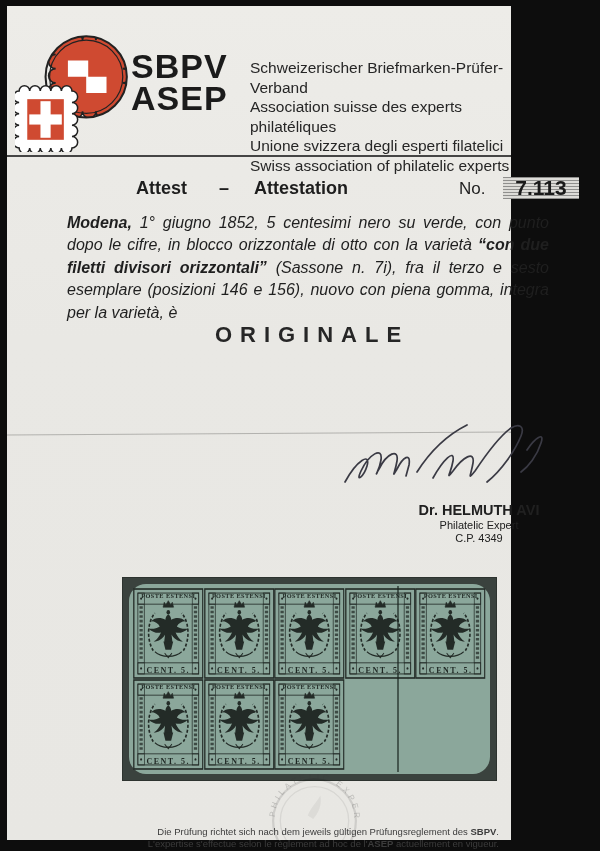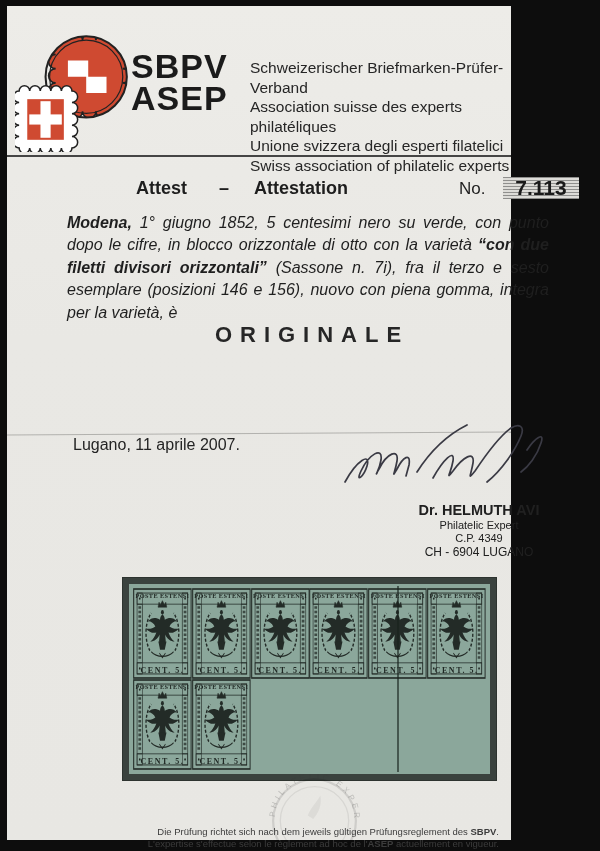--- a/index.html
+++ b/index.html
@@ -46,21 +46,21 @@
   .expert { position:absolute; left:392px; top:486px; width:160px; text-align:center; color:#202020;margin-top:10px; }
   .expert-name { font-size:14.5px; font-weight:700; line-height:17px; }
   .expert-title { font-size:11px; line-height:13px; }
   .expert-pobox { font-size:11px; line-height:12.5px; }
   .expert-city { font-size:12px; line-height:14.5px; }
 
   
   .photo { position:absolute; left:115px; top:571px; width:375px; height:204px;
            background:#3a423e; padding:7px; box-shadow:0 0 0 1px #2d332f inset; }
   .sheet { position:relative; width:100%; height:100%; background:#8ba79b; padding:4px;
-           display:grid; grid-template-columns:repeat(6,1fr); grid-template-rows:repeat(2,1fr); gap:0; }
+           display:grid; grid-template-columns:repeat(5,1fr); grid-template-rows:repeat(2,1fr); gap:0;border-radius:17px; }
   .stamp { position:relative; overflow:hidden; }
   .stamp svg.art { position:absolute; inset:0; width:100%; height:100%; }
   .stamp-top { position:absolute; top:4px; left:0; width:100%; text-align:center;
                font-family:"Liberation Serif", serif; font-size:6.3px; letter-spacing:.4px;
                color:#1f2723; font-weight:700; }
   .stamp-val { position:absolute; bottom:4px; left:0; width:100%; text-align:center;
                font-family:"Liberation Serif", serif; font-size:8px; letter-spacing:1.5px;
                color:#1f2723; font-weight:700; }
   .divider { position:absolute; left:268px; top:2px; bottom:2px; width:2px;
              background:rgba(23,33,28,.6); }
@@ -162,34 +162,32 @@
       </span>
     </div>
 
     <p class="para p1"><span class="b">Modena,</span><span> 1° giugno 1852, 5 centesimi nero su verde, con punto dopo le cifre, in blocco orizzontale di otto con la varietà </span><span class="b">“con due filetti divisori orizzontali”</span><span> (Sassone n. 7i), fra il terzo e sesto esemplare (posizioni 146 e 156), nuovo con piena gomma, integra per la varietà, è</span></p>
 
     <div class="verdict">ORIGINALE</div>
 
 
     <div class="fold-line"></div>
 
-    <div class="place-date">Lugano, 11 aprile 2007.</div>
 
     <svg class="signature" viewBox="0 0 218 88">
       <path d="M10,64 C22,42 36,34 32,48 C29,58 20,66 26,53 C34,36 48,28 46,42 C44,54 38,61 44,51 C52,35 64,30 62,43 C60,55 56,61 62,51 C68,39 76,34 74,47 L71,58
                M82,54 C96,32 114,16 132,7
                M98,60 C108,42 120,30 118,43 C116,55 110,63 118,53 C128,39 140,32 138,45 C136,57 132,63 140,53 C148,41 162,20 176,10 C184,5 190,8 186,18 C180,33 166,53 152,64
                M192,32 C200,20 210,13 206,25 C202,38 193,49 186,54" stroke="#3a3a44" stroke-width="1.7" fill="none" stroke-linecap="round"></path>
     </svg>
 
     <div class="expert">
       <div class="expert-name">Dr. HELMUTH AVI</div>
       <div class="expert-title">Philatelic Expert</div>
       <div class="expert-pobox">C.P. 4349</div>
-      <div class="expert-city">CH - 6904 LUGANO</div>
     </div>
 
     <div class="photo">
       <div class="sheet">
 
         <div class="stamp">
           <svg class="art" viewBox="0 0 87 90" preserveAspectRatio="none">
               <use href="#stamp-art"></use>
             </svg>
           <div class="stamp-top">POSTE ESTENSI</div>

